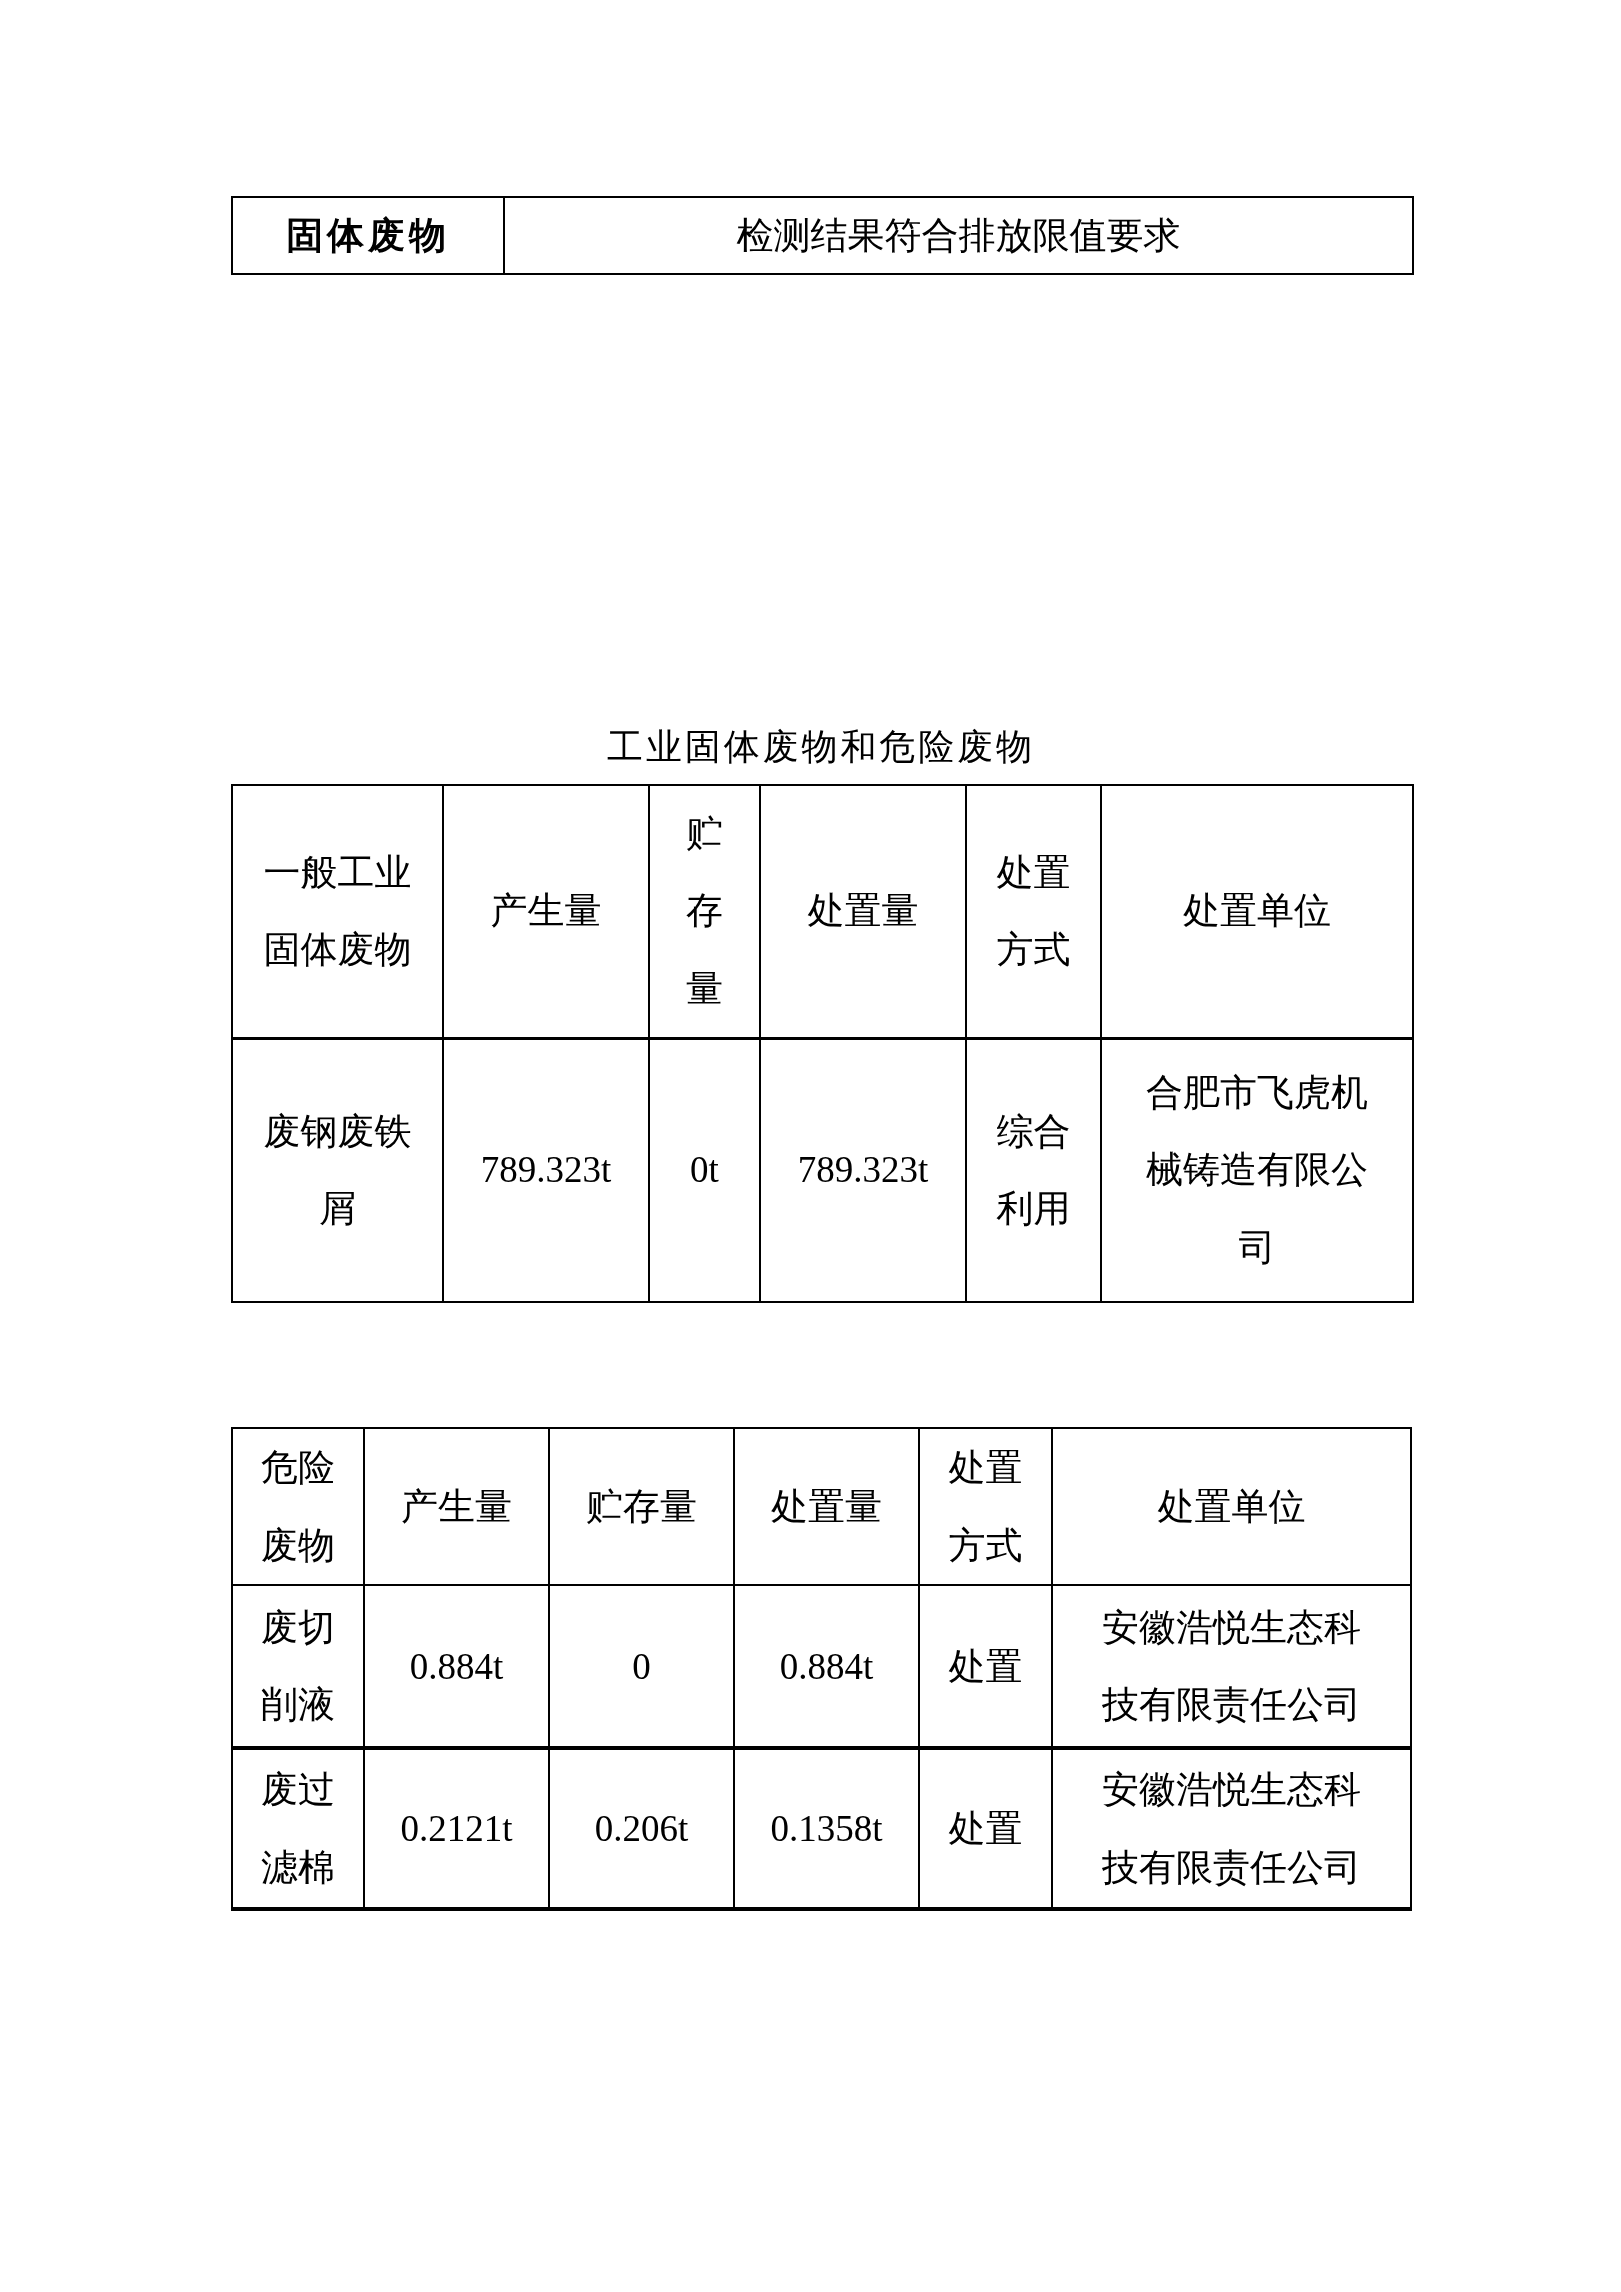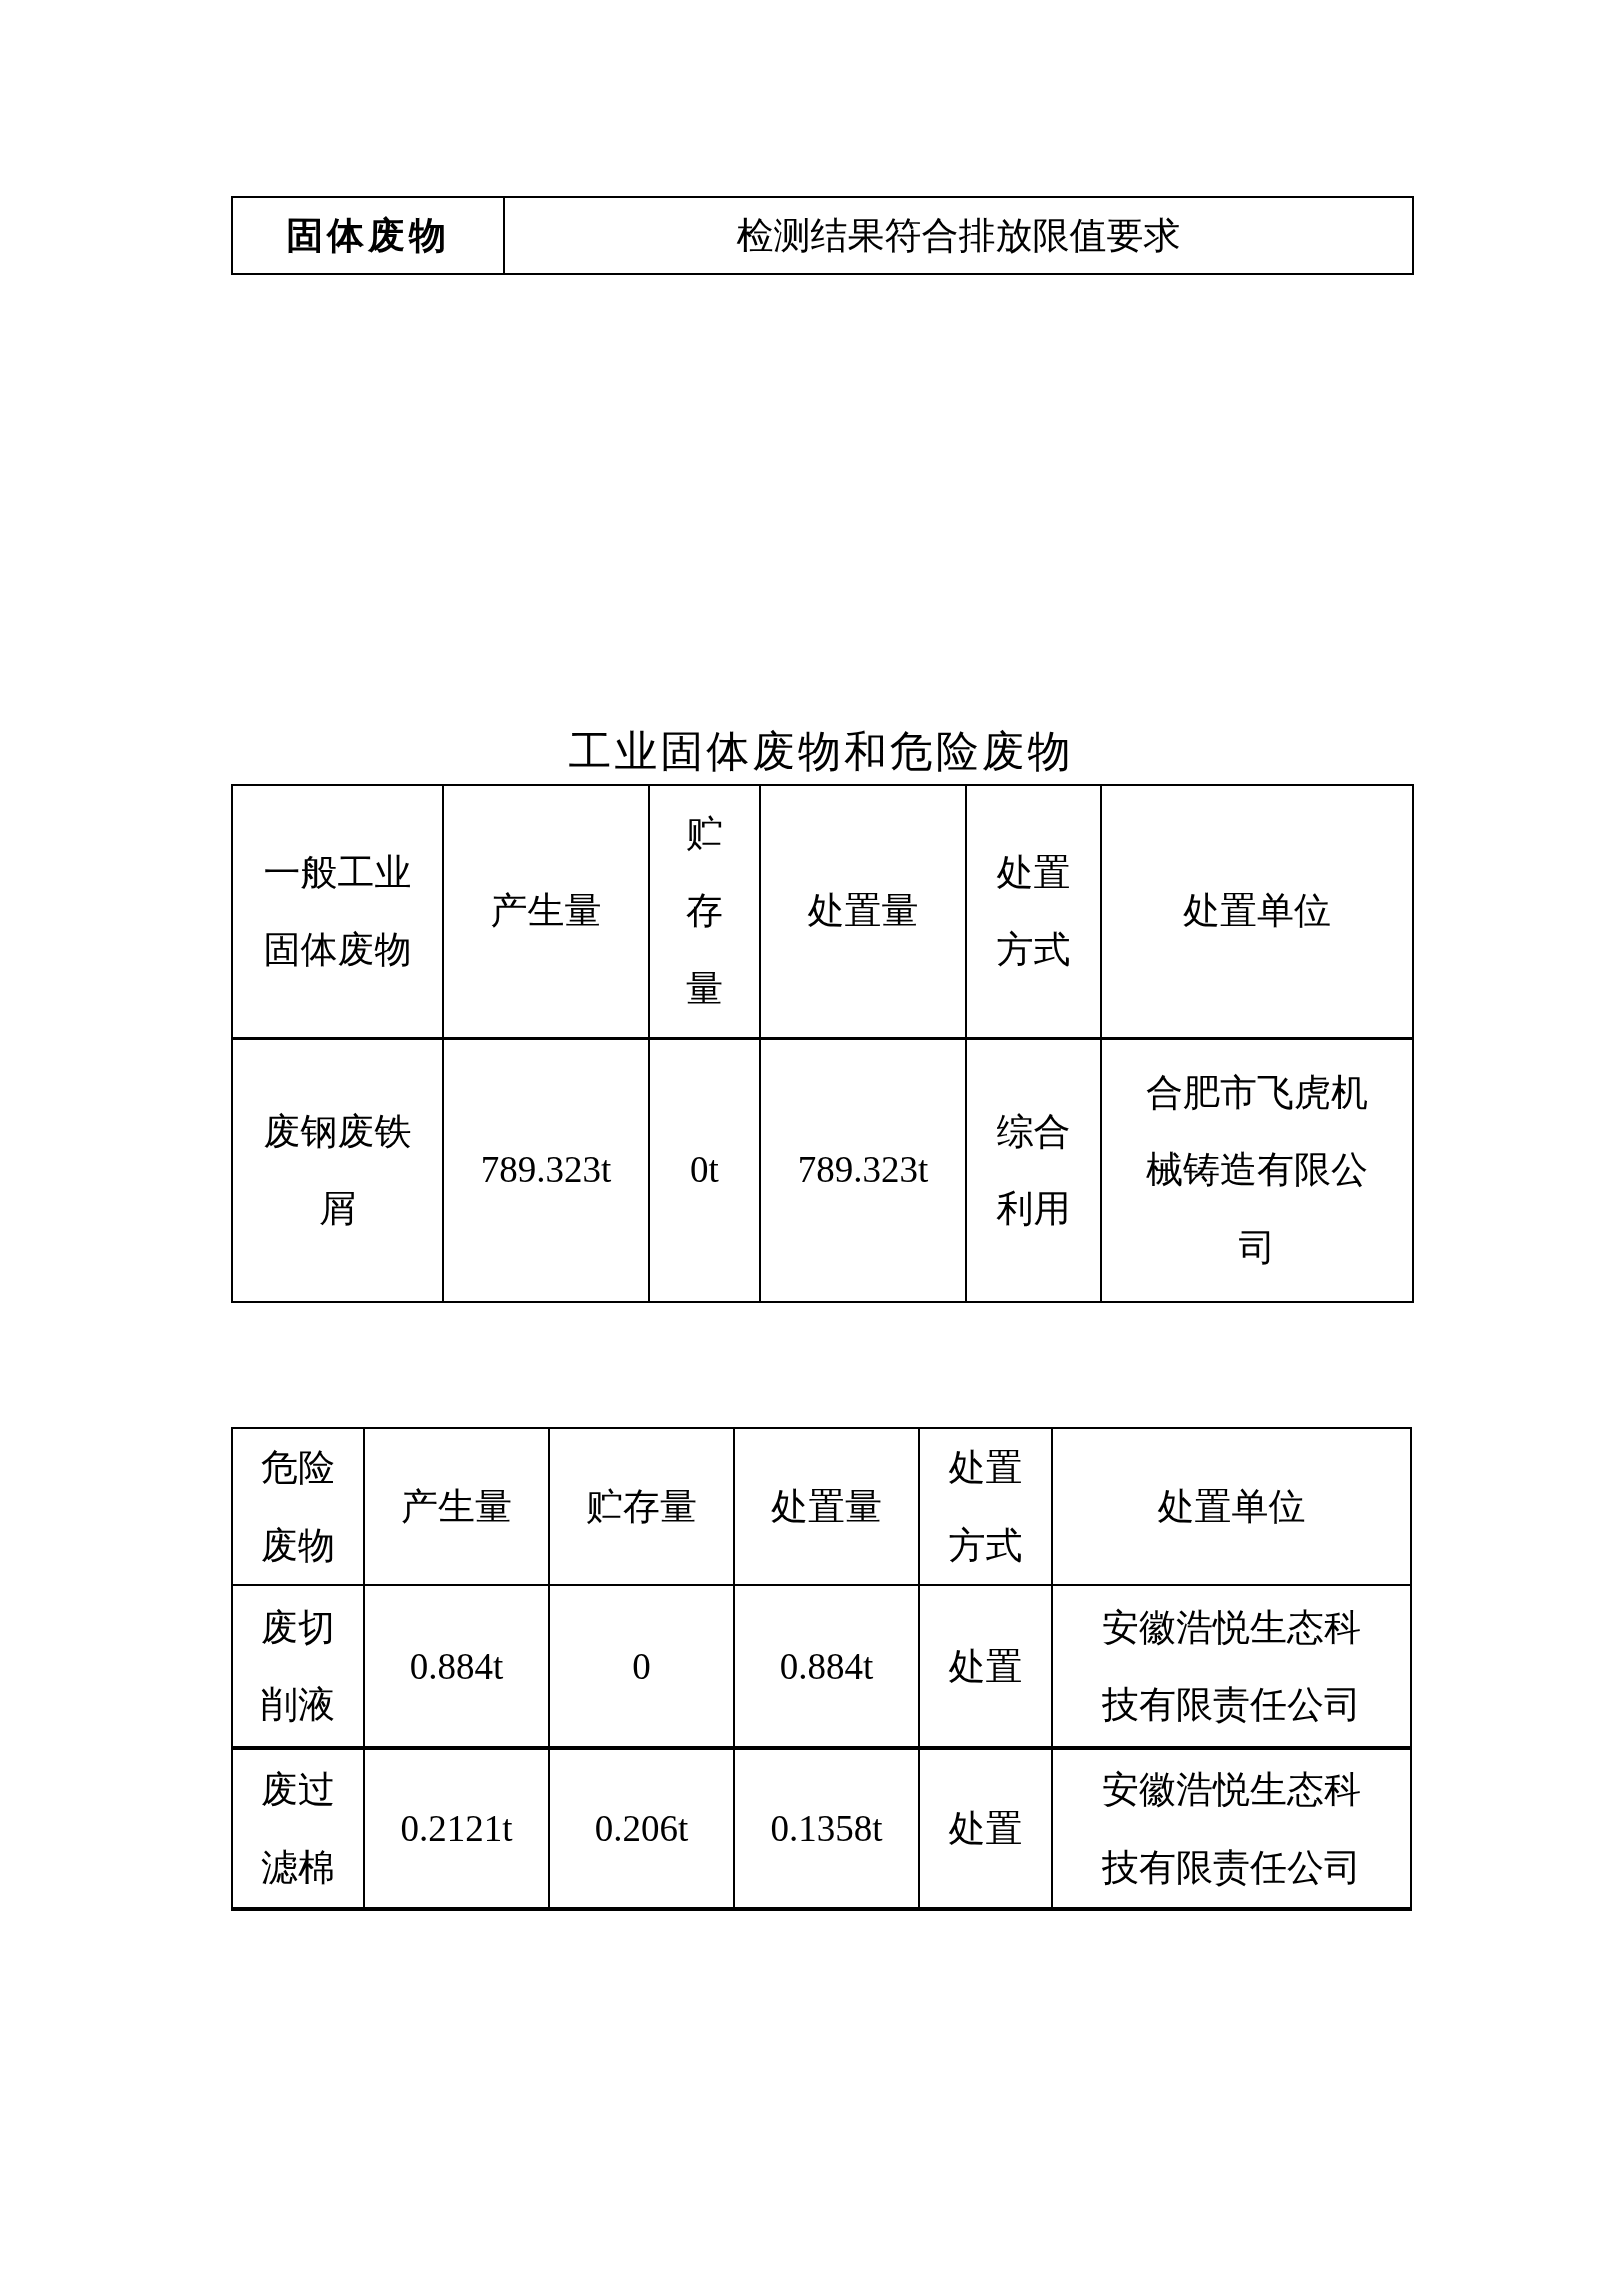--- a/index.html
+++ b/index.html
@@ -45,21 +45,21 @@
   #t2 { top: 784px; }
   #t2 tr.data td { border-top-width: 3.9px; }
   #t3 { top: 1427px; border-bottom-width: 4.9px; padding-left: 24px; }
   #t3 tr.heavy td { border-top-width: 4.9px; }
   .section-title {
     position: absolute;
     left: 231px;
     width: 1180px;
     top: 723px;
     text-align: center;
-    font-size: 43px;
+    font-size: 36px;
     letter-spacing: 2.9px;
   }
 </style>
 </head>
 <body>
 
 <div class="doc">
 
   <table id="t1" class="frame">
     <colgroup>

